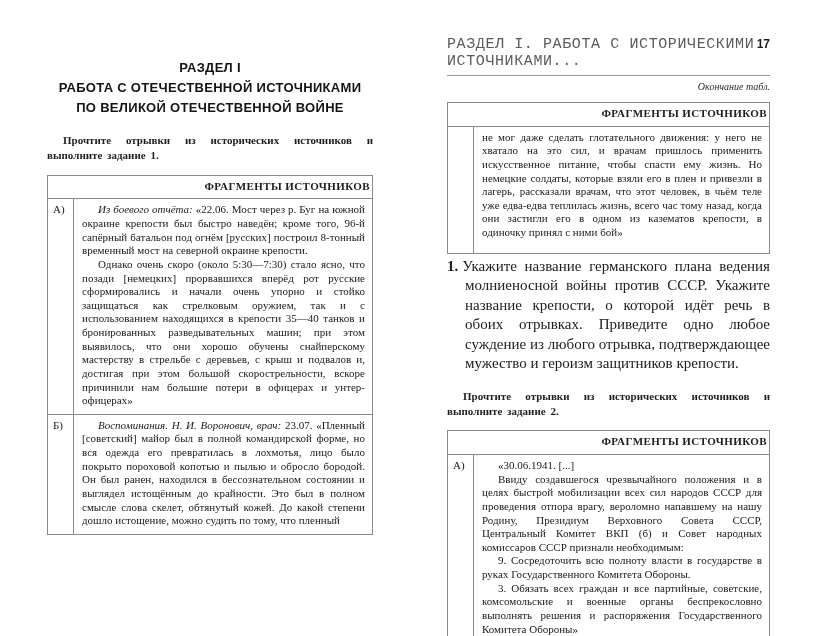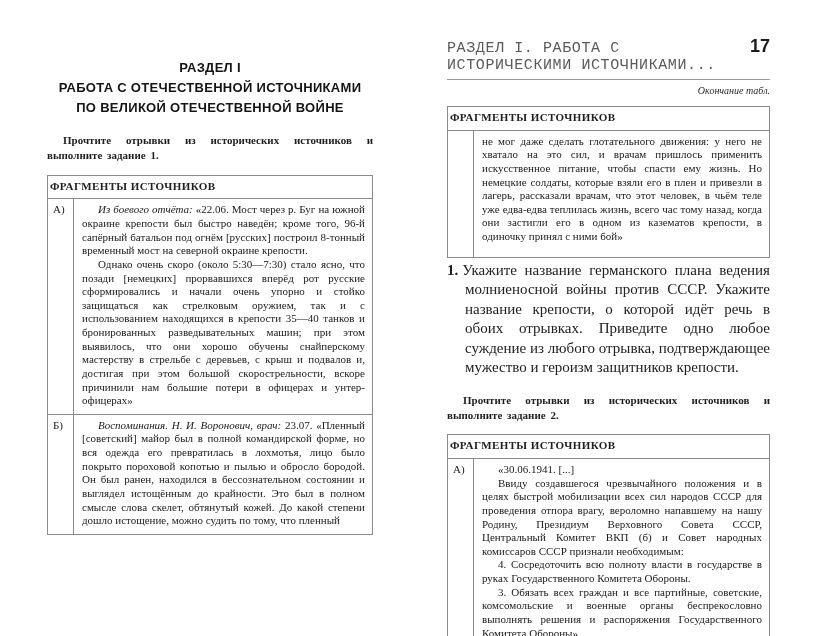--- a/index.html
+++ b/index.html
@@ -27,21 +27,21 @@
   }
   .rh-title {
     font-family: Liberation Mono, monospace;
     font-size: 15px;
     letter-spacing: 0.6px;
     color: #5a5a5a;
   }
   .rh-page {
     font-family: "Liberation Sans", sans-serif;
     font-weight: bold;
-    font-size: 18px;
+    font-size: 12px;
     color: #1b1b1b;
   }
   .cont-note {
     text-align: right;
     font-style: italic;
     font-size: 10px;
     margin-top: 5px;
     color: #2a2a2a;
   }
 
@@ -70,21 +70,21 @@
   }
 
   
   .src-table {
     border: 1px solid #8a8a8a;
     margin-top: 10px;
     font-size: 11px;
     line-height: 1.24;
   }
   .src-head {
-    text-align: left;
+    text-align: right;
     font-weight: bold;
     font-size: 11px;
     letter-spacing: 0.4px;
     padding: 4px 2px 5px 2px;
     border-bottom: 1px solid #8a8a8a;
   }
   .src-row { display: flex; }
   .src-row + .src-row { border-top: 1px solid #8a8a8a; }
   .src-label {
     flex: 0 0 26px;
@@ -175,21 +175,21 @@
 
     <p class="instr">Прочтите отрывки из исторических источников и выполните задание 2.</p>
 
     <div class="src-table">
       <div class="src-head">ФРАГМЕНТЫ ИСТОЧНИКОВ</div>
       <div class="src-row">
         <div class="src-label">А)</div>
         <div class="src-cell minh-task2">
           <p class="ind">«30.06.1941. [...]</p>
           <p class="ind">Ввиду создавшегося чрезвычайного положения и в целях быстрой мобилизации всех сил народов СССР для проведения отпора врагу, вероломно напавшему на нашу Родину, Президиум Верховного Совета СССР, Центральный Комитет ВКП (б) и Совет народных комиссаров СССР признали необходимым:</p>
-          <p class="ind">4. Сосредоточить всю полноту власти в государстве в руках Государственного Комитета Обороны.</p>
+          <p class="ind">9. Сосредоточить всю полноту власти в государстве в руках Государственного Комитета Обороны.</p>
           <p class="ind">3. Обязать всех граждан и все партийные, советские, комсомольские и военные органы беспрекословно выполнять решения и распоряжения Государственного Комитета Обороны»</p>
         </div>
       </div>
     </div>
 
   </div>
 
 </div>
 
 </body></html>

